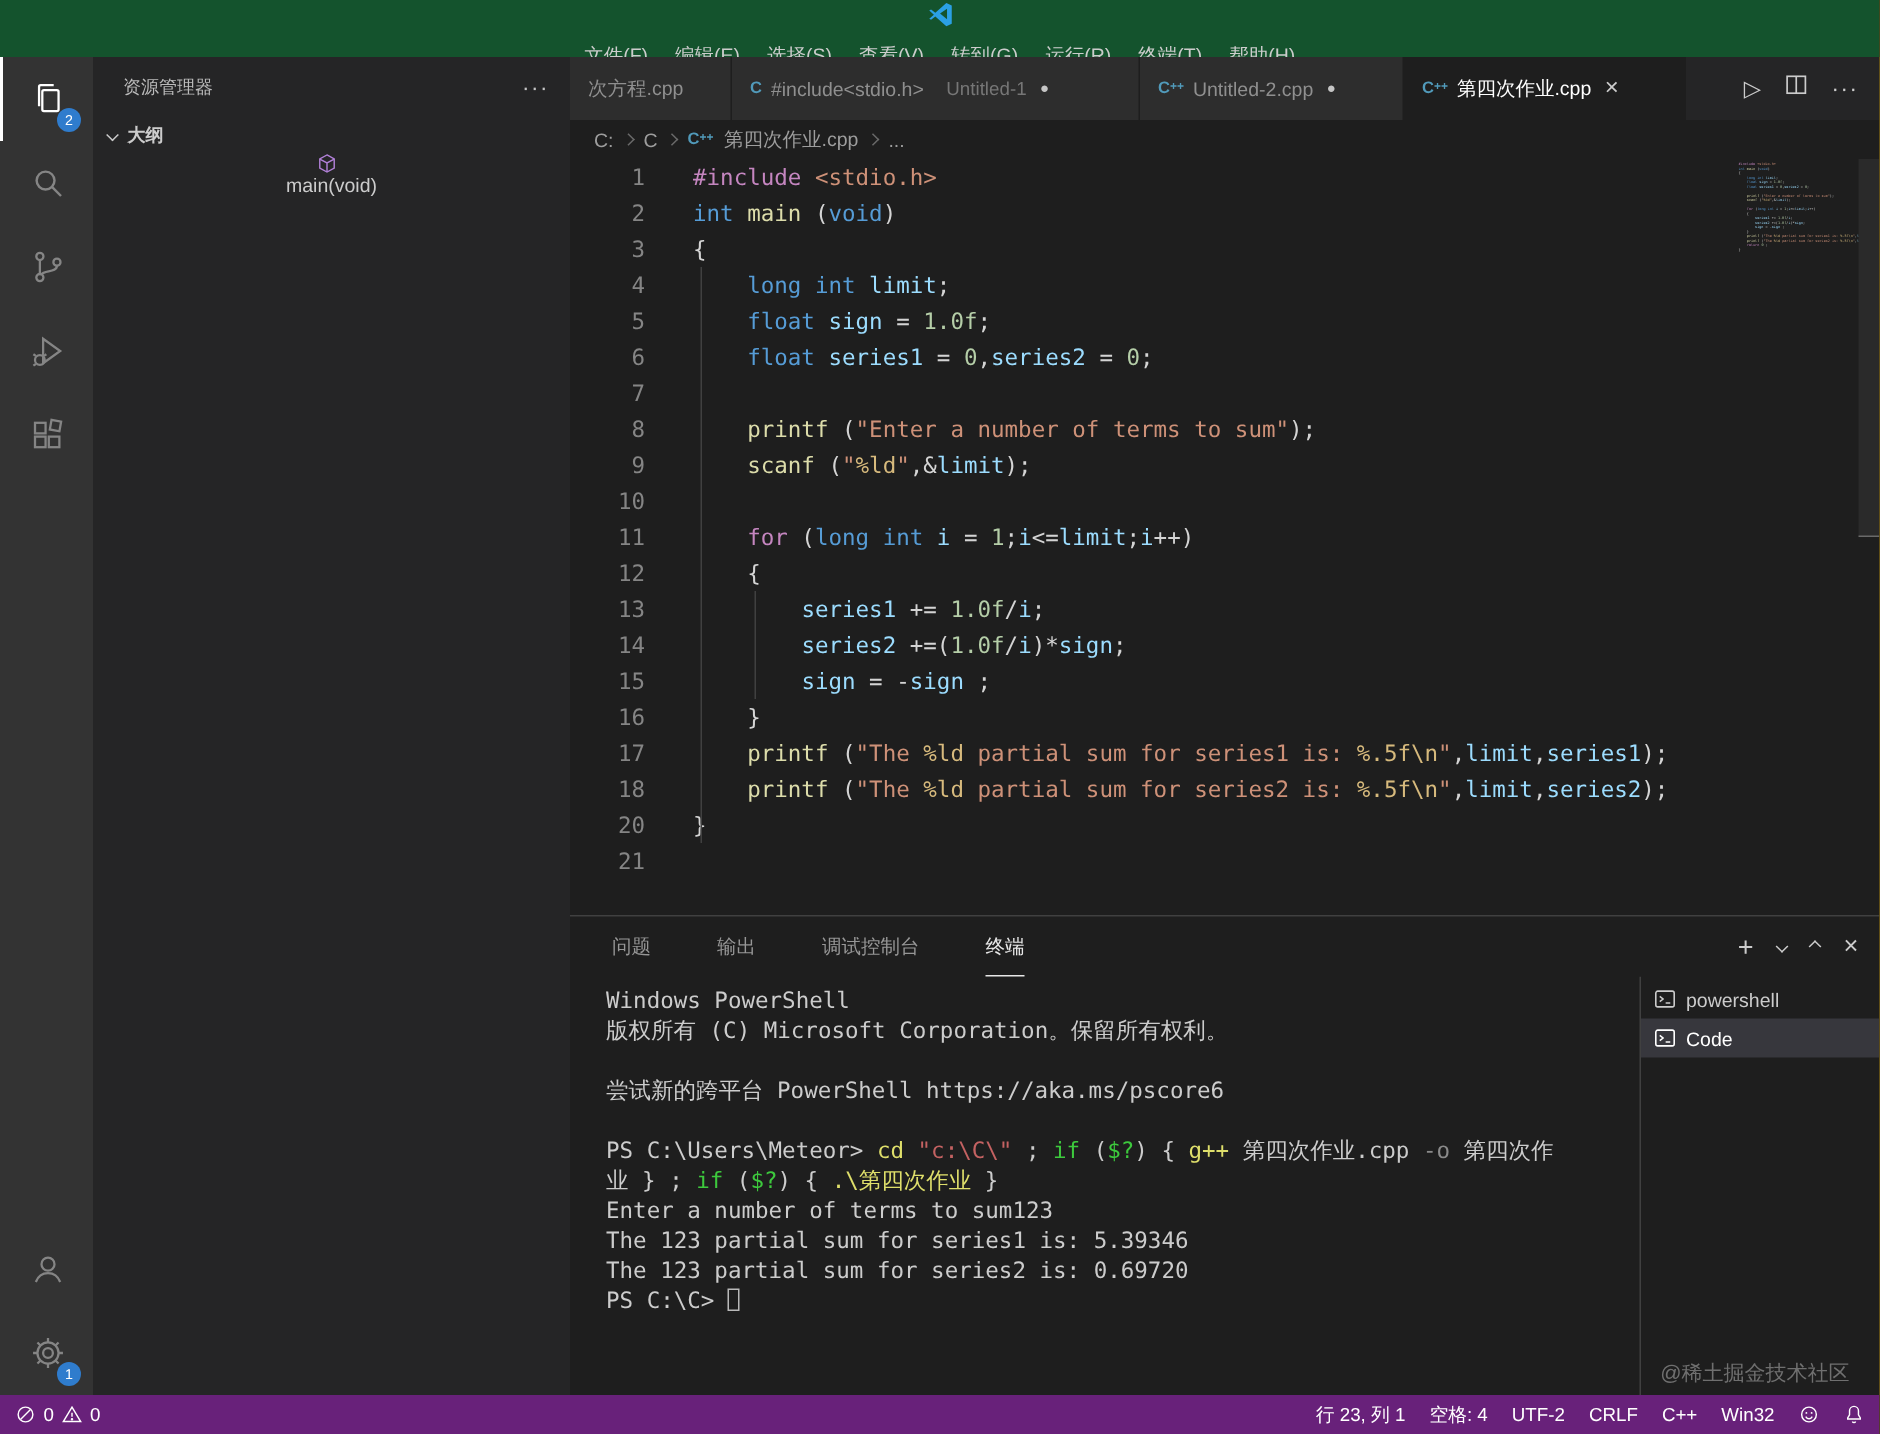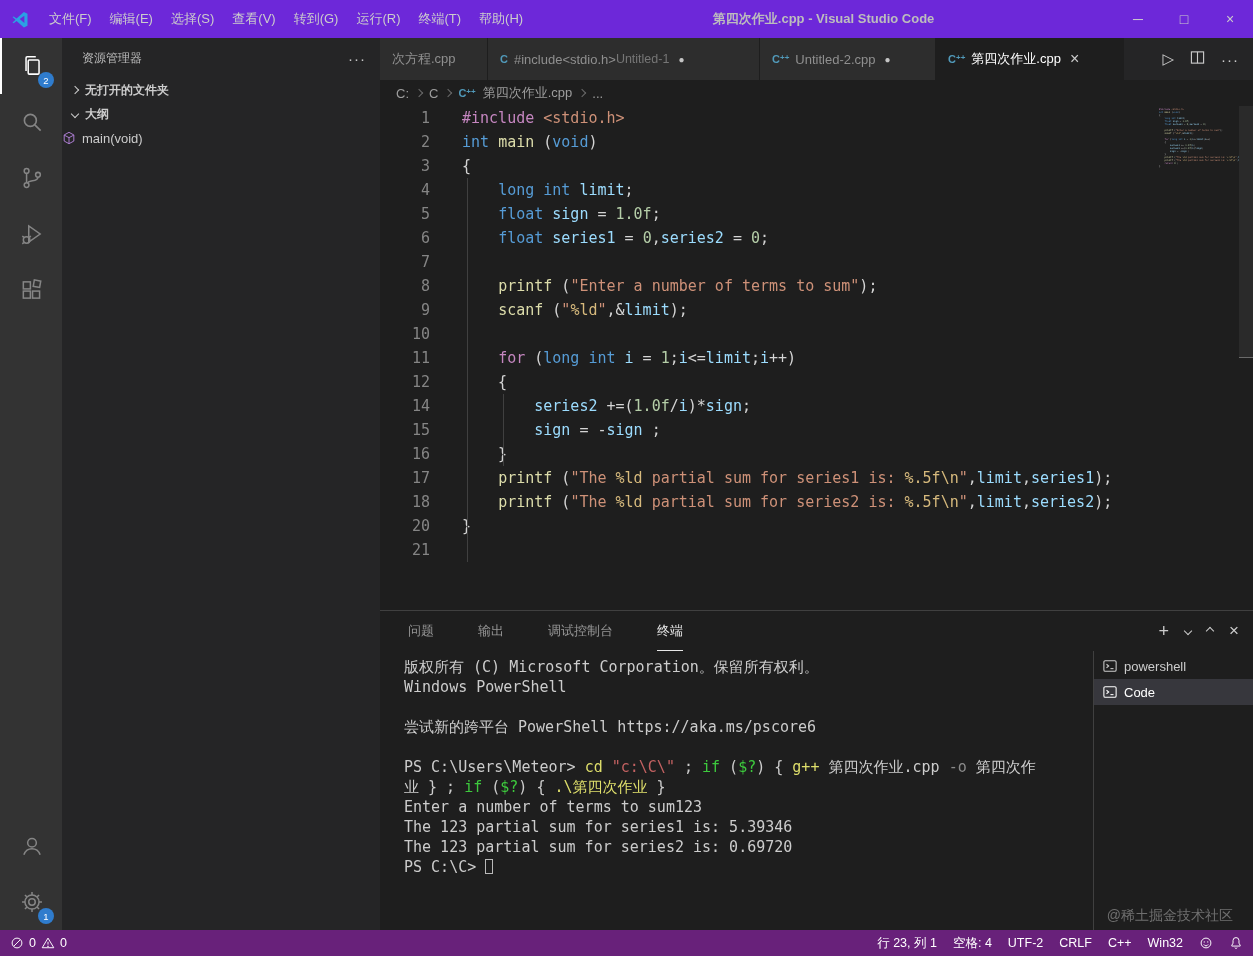--- a/index.html
+++ b/index.html
@@ -1,20 +1,20 @@
 <!DOCTYPE html>
 <html><head>
 <meta charset="utf-8">
 <style>
   * { box-sizing: border-box; margin: 0; padding: 0; }
   html,body { width:1253px; height:956px; overflow:hidden; background:#1e1e1e;
     font-family:"Liberation Sans","DejaVu Sans",sans-serif; }
 
   
-  .titlebar { height:38px; background:#6d28d9; display:flex; align-items:center; color:#cccccc; font-size:13px; }
+  .titlebar { height:38px; background:#14532d; display:flex; align-items:center; color:#cccccc; font-size:13px;flex-direction:column; }
   .tb-logo { width:40px; display:flex; justify-content:center; align-items:center; }
   .menu-bar { display:flex; }
   .menu-item { padding:0 9px; line-height:38px; cursor:default; }
   .tb-title { flex:1; text-align:center; color:#bdbdbd; white-space:nowrap; overflow:hidden;font-weight:bold; }
   .win-controls { display:flex; }
   .win-btn { width:46px; height:38px; display:flex; align-items:center; justify-content:center; font-size:14px; color:#cccccc; }
 
   
   .main { display:flex; height:892px; }
 
@@ -24,21 +24,21 @@
   .ab-item.active { color:#ffffff; border-left:2px solid #ffffff; }
   .ab-spacer { flex:1; }
   .badge { position:absolute; right:8px; bottom:6px; min-width:16px; height:16px; border-radius:8px; background:#2f7ccd; color:#fff; font-size:9.5px; display:flex; align-items:center; justify-content:center; padding:0 3px; }
 
   
   .sidebar { width:318px; background:#252526; color:#cccccc; }
   .sb-header { height:40px; display:flex; align-items:center; padding:0 14px 0 20px; font-size:12px; color:#bbbbbb;justify-content:flex-end; }
   .sb-more { margin-left:auto; font-size:15px; letter-spacing:1px; color:#c5c5c5; }
   .sb-section { height:24px; display:flex; align-items:center; padding-left:6px; font-size:12px; font-weight:700; color:#cccccc; }
   .sb-section .chev { margin:0 7px 0 4px; }
-  .outline-item { height:24px; display:flex; align-items:center; font-size:13px; color:#cccccc; }
+  .outline-item { height:24px; display:flex; align-items:center; font-size:13px; color:#cccccc;flex-direction:column; }
   .sym-ico { display:flex; margin-right:6px; }
 
   
   .chev { display:inline-block; width:6px; height:6px; border-right:1.4px solid currentColor; border-bottom:1.4px solid currentColor; }
   .chev.right { transform:rotate(-45deg); }
   .chev.down  { transform:rotate(45deg); }
   .chev.up    { transform:rotate(-135deg); }
 
   
   .editor-col { flex:1; display:flex; flex-direction:column; background:#eab308; }
@@ -46,21 +46,21 @@
   .tabbar { height:42px; background:#252526; display:flex; }
   .tab-strip { display:flex; overflow:hidden; }
   .tab { display:flex; align-items:center; padding:0 12px; background:#2d2d2d; color:#8f8f8f; font-size:13px; border-right:1px solid #1e1e1e; white-space:nowrap; }
   .tab.active { background:#1e1e1e; color:#ffffff; }
   .tab:nth-child(1){ min-width:108px; }
   .tab:nth-child(2){ min-width:272px; }
   .tab:nth-child(3){ min-width:176px; }
   .tab:nth-child(4){ min-width:188px; }
   .file-icon { color:#519aba; font-weight:700; font-size:11px; margin-right:6px; font-family:"Liberation Sans",sans-serif; }
   .file-icon i { font-style:normal; font-size:8px; vertical-align:top; }
-  .tab-detail { margin-left:0; color:#767676; font-size:12.5px; }
+  .tab-detail { margin-left:15px; color:#767676; font-size:12.5px; }
   .tab-dirty { margin-left:9px; font-size:10px; color:#c5c5c5; }
   .tab-close { margin-left:9px; font-size:16px; color:#cccccc; }
   .tab-actions { margin-left:auto; display:flex; align-items:center; gap:16px; padding-right:14px; color:#cccccc; }
   .ta-run { font-size:15px; }
   .ta-more { font-size:15px; letter-spacing:1px; }
 
   .breadcrumb { height:26px; display:flex; align-items:center; padding-left:16px; font-size:13px; color:#9d9d9d; background:#1e1e1e; gap:7px; }
   .bc-sep { color:#6a6a6a; }
   .breadcrumb .file-icon { margin-right:0; }
 
@@ -191,24 +191,20 @@
       <span class="badge">1</span>
     </div>
   </div>
 
   <div class="sidebar">
     <div class="sb-header">
       <span>资源管理器</span>
       <span class="sb-more">···</span>
     </div>
     <div class="sb-section">
-      <span class="chev right"></span>
-      <span>无打开的文件夹</span>
-    </div>
-    <div class="sb-section">
       <span class="chev down"></span>
       <span>大纲</span>
     </div>
     <div>
         <div class="outline-item">
           <span class="sym-ico">
             <svg width="14" height="14" viewBox="0 0 16 16" fill="none" stroke="#B180D7" stroke-width="1.1">
               <path d="M8 1.5l5.5 3v7L8 14.5l-5.5-3v-7z"></path>
               <path d="M2.5 4.7L8 7.6l5.5-2.9M8 7.6v6.7"></path>
             </svg>
@@ -274,20 +270,21 @@
           <div class="code-line"><span class="line-num">3</span><span class="line-text"><span class="tk-p">{</span></span></div>
           <div class="code-line"><span class="line-num">4</span><span class="line-text"><span class="tk-p">    </span><span class="tk-k">long</span><span class="tk-p"> </span><span class="tk-k">int</span><span class="tk-p"> </span><span class="tk-v">limit</span><span class="tk-p">;</span></span></div>
           <div class="code-line"><span class="line-num">5</span><span class="line-text"><span class="tk-p">    </span><span class="tk-k">float</span><span class="tk-p"> </span><span class="tk-v">sign</span><span class="tk-p"> = </span><span class="tk-n">1.0f</span><span class="tk-p">;</span></span></div>
           <div class="code-line"><span class="line-num">6</span><span class="line-text"><span class="tk-p">    </span><span class="tk-k">float</span><span class="tk-p"> </span><span class="tk-v">series1</span><span class="tk-p"> = </span><span class="tk-n">0</span><span class="tk-p">,</span><span class="tk-v">series2</span><span class="tk-p"> = </span><span class="tk-n">0</span><span class="tk-p">;</span></span></div>
           <div class="code-line"><span class="line-num">7</span><span class="line-text"></span></div>
           <div class="code-line"><span class="line-num">8</span><span class="line-text"><span class="tk-p">    </span><span class="tk-f">printf</span><span class="tk-p"> (</span><span class="tk-s">"Enter a number of terms to sum"</span><span class="tk-p">);</span></span></div>
           <div class="code-line"><span class="line-num">9</span><span class="line-text"><span class="tk-p">    </span><span class="tk-f">scanf</span><span class="tk-p"> (</span><span class="tk-s">"</span><span class="tk-e">%ld</span><span class="tk-s">"</span><span class="tk-p">,&amp;</span><span class="tk-v">limit</span><span class="tk-p">);</span></span></div>
           <div class="code-line"><span class="line-num">10</span><span class="line-text"></span></div>
           <div class="code-line"><span class="line-num">11</span><span class="line-text"><span class="tk-p">    </span><span class="tk-c">for</span><span class="tk-p"> (</span><span class="tk-k">long</span><span class="tk-p"> </span><span class="tk-k">int</span><span class="tk-p"> </span><span class="tk-v">i</span><span class="tk-p"> = </span><span class="tk-n">1</span><span class="tk-p">;</span><span class="tk-v">i</span><span class="tk-p">&lt;=</span><span class="tk-v">limit</span><span class="tk-p">;</span><span class="tk-v">i</span><span class="tk-p">++)</span></span></div>
           <div class="code-line"><span class="line-num">12</span><span class="line-text"><span class="tk-p">    {</span></span></div>
+          <div class="code-line"><span class="line-num">13</span><span class="line-text"><span class="tk-p">        </span><span class="tk-v">series1</span><span class="tk-p"> += </span><span class="tk-n">1.0f</span><span class="tk-p">/</span><span class="tk-v">i</span><span class="tk-p">;</span></span></div>
           <div class="code-line"><span class="line-num">14</span><span class="line-text"><span class="tk-p">        </span><span class="tk-v">series2</span><span class="tk-p"> +=(</span><span class="tk-n">1.0f</span><span class="tk-p">/</span><span class="tk-v">i</span><span class="tk-p">)*</span><span class="tk-v">sign</span><span class="tk-p">;</span></span></div>
           <div class="code-line"><span class="line-num">15</span><span class="line-text"><span class="tk-p">        </span><span class="tk-v">sign</span><span class="tk-p"> = -</span><span class="tk-v">sign</span><span class="tk-p"> ;</span></span></div>
           <div class="code-line"><span class="line-num">16</span><span class="line-text"><span class="tk-p">    }</span></span></div>
           <div class="code-line"><span class="line-num">17</span><span class="line-text"><span class="tk-p">    </span><span class="tk-f">printf</span><span class="tk-p"> (</span><span class="tk-s">"The </span><span class="tk-e">%ld</span><span class="tk-s"> partial sum for series1 is: </span><span class="tk-e">%.5f</span><span class="tk-e">\n</span><span class="tk-s">"</span><span class="tk-p">,</span><span class="tk-v">limit</span><span class="tk-p">,</span><span class="tk-v">series1</span><span class="tk-p">);</span></span></div>
           <div class="code-line"><span class="line-num">18</span><span class="line-text"><span class="tk-p">    </span><span class="tk-f">printf</span><span class="tk-p"> (</span><span class="tk-s">"The </span><span class="tk-e">%ld</span><span class="tk-s"> partial sum for series2 is: </span><span class="tk-e">%.5f</span><span class="tk-e">\n</span><span class="tk-s">"</span><span class="tk-p">,</span><span class="tk-v">limit</span><span class="tk-p">,</span><span class="tk-v">series2</span><span class="tk-p">);</span></span></div>
           <div class="code-line"><span class="line-num">20</span><span class="line-text"><span class="tk-p">}</span></span></div>
           <div class="code-line"><span class="line-num">21</span><span class="line-text"></span></div>
         </div>
       <div class="minimap">
           <div>
@@ -327,22 +324,22 @@
           </div>
         <div class="panel-actions">
           <span class="pa-new">+</span>
           <span class="chev down"></span>
           <span class="chev up"></span>
           <span class="pa-close">×</span>
         </div>
       </div>
       <div class="panel-body">
         <div class="terminal">
+            <div class="term-line"><span class="tm-d">Windows PowerShell</span></div>
             <div class="term-line"><span class="tm-d">版权所有 (C) Microsoft Corporation。保留所有权利。</span></div>
-            <div class="term-line"><span class="tm-d">Windows PowerShell</span></div>
             <div class="term-line">&nbsp;</div>
             <div class="term-line"><span class="tm-d">尝试新的跨平台 PowerShell https://aka.ms/pscore6</span></div>
             <div class="term-line">&nbsp;</div>
             <div class="term-line"><span class="tm-d">PS C:\Users\Meteor&gt; </span><span class="tm-y">cd</span><span class="tm-d"> </span><span class="tm-r">"c:\C\"</span><span class="tm-d"> ; </span><span class="tm-g">if</span><span class="tm-d"> (</span><span class="tm-g">$?</span><span class="tm-d">) { </span><span class="tm-y">g++</span><span class="tm-d"> 第四次作业.cpp </span><span class="tm-gr">-o</span><span class="tm-d"> 第四次作</span></div>
             <div class="term-line"><span class="tm-d">业 } ; </span><span class="tm-g">if</span><span class="tm-d"> (</span><span class="tm-g">$?</span><span class="tm-d">) { </span><span class="tm-y">.\第四次作业</span><span class="tm-d"> }</span></div>
             <div class="term-line"><span class="tm-d">Enter a number of terms to sum123</span></div>
             <div class="term-line"><span class="tm-d">The 123 partial sum for series1 is: 5.39346</span></div>
             <div class="term-line"><span class="tm-d">The 123 partial sum for series2 is: 0.69720</span></div>
             <div class="term-line"><span class="tm-d">PS C:\C&gt; </span><span class="term-cursor"></span></div>
           </div>

